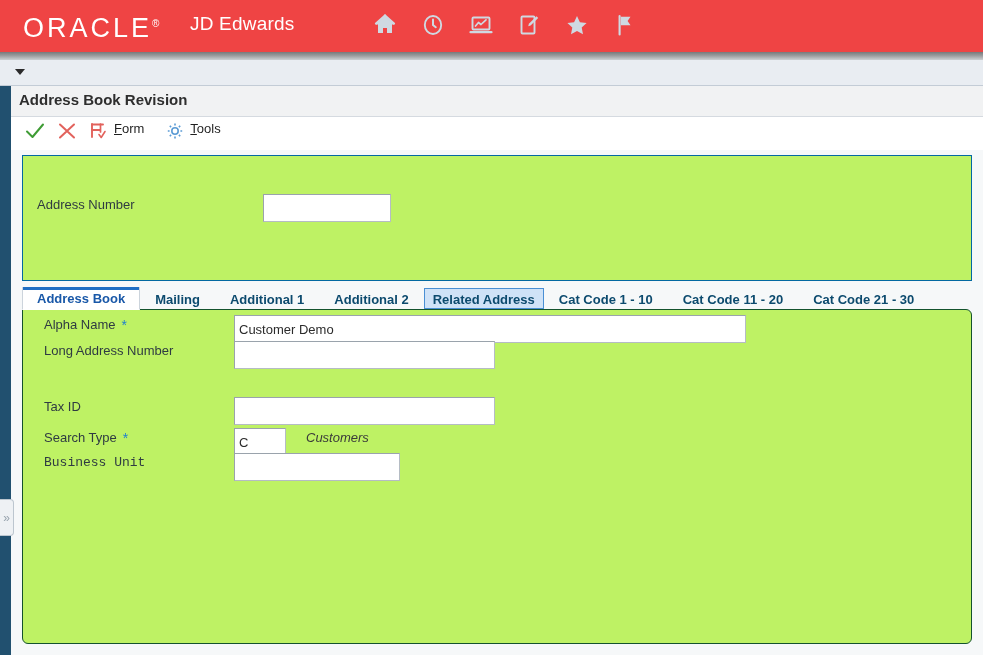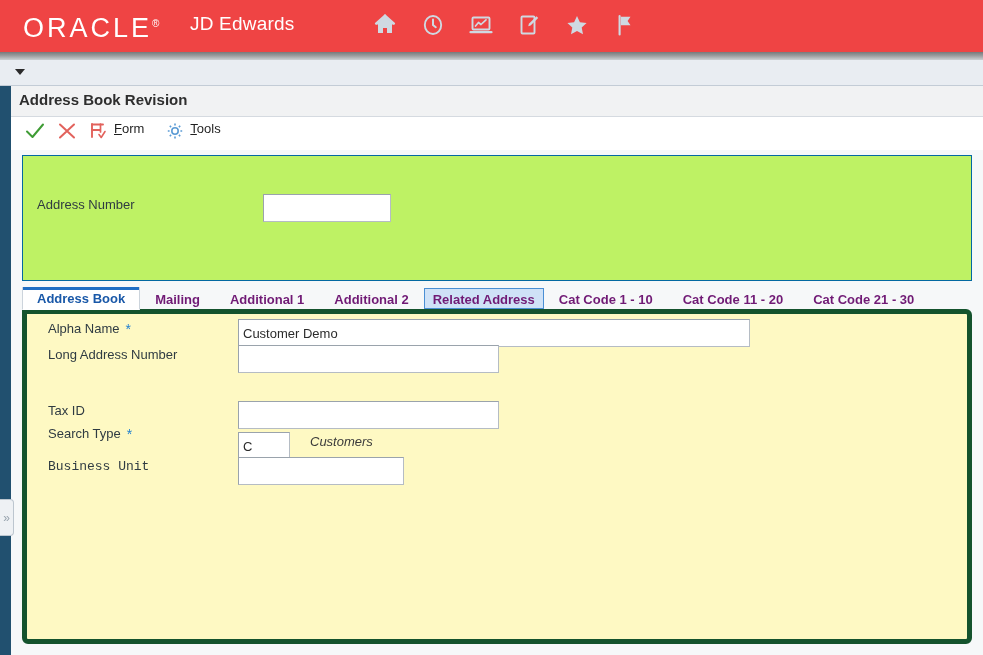--- a/index.html
+++ b/index.html
@@ -240,21 +240,21 @@
     top: 136px;
     width: 950px;
     height: 24px;
     display: flex;
     align-items: flex-end;
     gap: 0px;
   }
   .tab {
     font-size: 13px;
     font-weight: bold;
-    color: #701a75;
+    color: #0c4a6e;
     padding: 4px 14px 4px 14px;
     height: 23px;
     box-sizing: border-box;
     white-space: nowrap;
     cursor: pointer;
     background: transparent;
     border: 1px solid transparent;
     position: relative;
   }
   .tab.active {
@@ -273,22 +273,22 @@
     height: 21px;
     margin-bottom: 1px;
   }
 
   .tab-panel {
     position: absolute;
     left: 11px;
     top: 159px;
     width: 950px;
     height: 335px;
-    background: #fef9c3;
-    border: 5px solid #14532d;
+    background: #bef264;
+    border: 1px solid #14532d;
     border-radius: 0 6px 6px 6px;
     box-sizing: border-box;
     padding-left: 20px;
   }
 </style>
 </head>
 <body>
 
 <div class="app-header">
   <div class="oracle-logo"><span>ORACLE</span><span class="reg">®</span></div>
@@ -411,21 +411,21 @@
     <div class="field-row" style="left:21px; top:33px;">
       <span class="field-label">Long Address Number</span>
     </div>
     <input class="jde" type="text" style="position: absolute; left: 211px; top: 31px; width: 261px;" value="">
 
     <div class="field-row" style="left:21px; top:89px;">
       <span class="field-label">Tax ID</span>
     </div>
     <input class="jde" type="text" style="position: absolute; left: 211px; top: 87px; width: 261px;" value="">
 
-    <div class="field-row" style="left:21px; top:112px;text-align:center;">
+    <div class="field-row" style="left:21px; top:120px;text-align:center;">
       <span class="field-label">Search Type</span>
       <span class="req-star">*</span>
     </div>
     <input class="jde" type="text" style="position: absolute; left: 211px; top: 118px; width: 52px;" value="C">
     <div class="desc-text" style="position:absolute; left:283px; top:120px;">Customers</div>
 
     <div class="field-row" style="left:21px; top:145px;font-family:Liberation Mono, monospace;">
       <span class="field-label">Business Unit</span>
     </div>
     <input class="jde" type="text" style="position: absolute; left: 211px; top: 143px; width: 166px;" value="">

